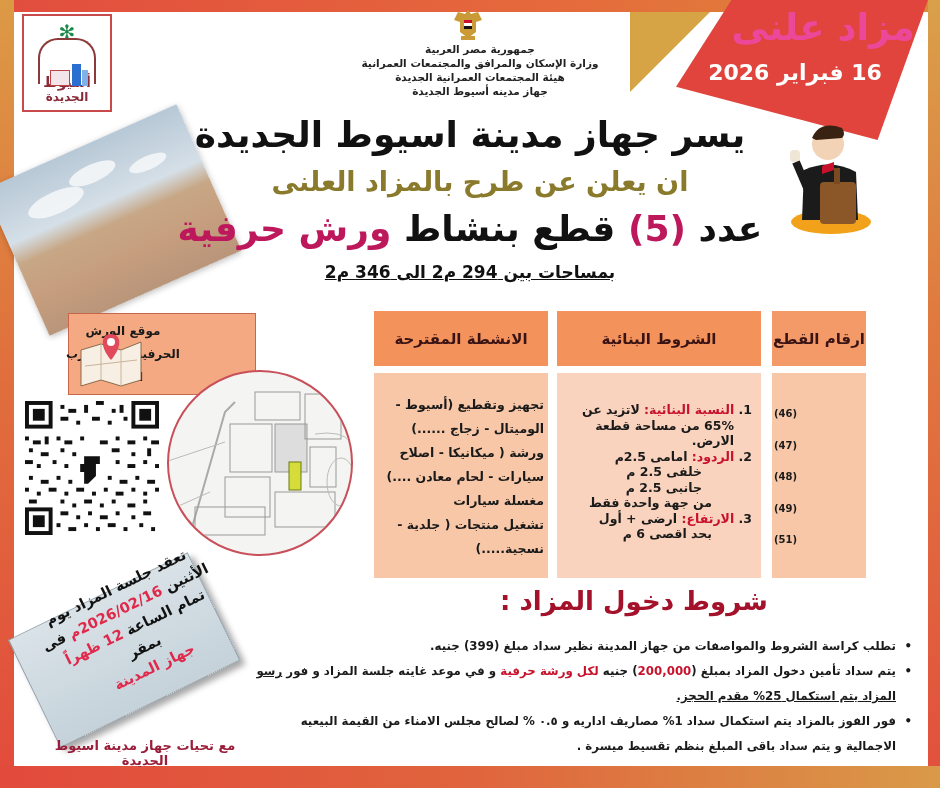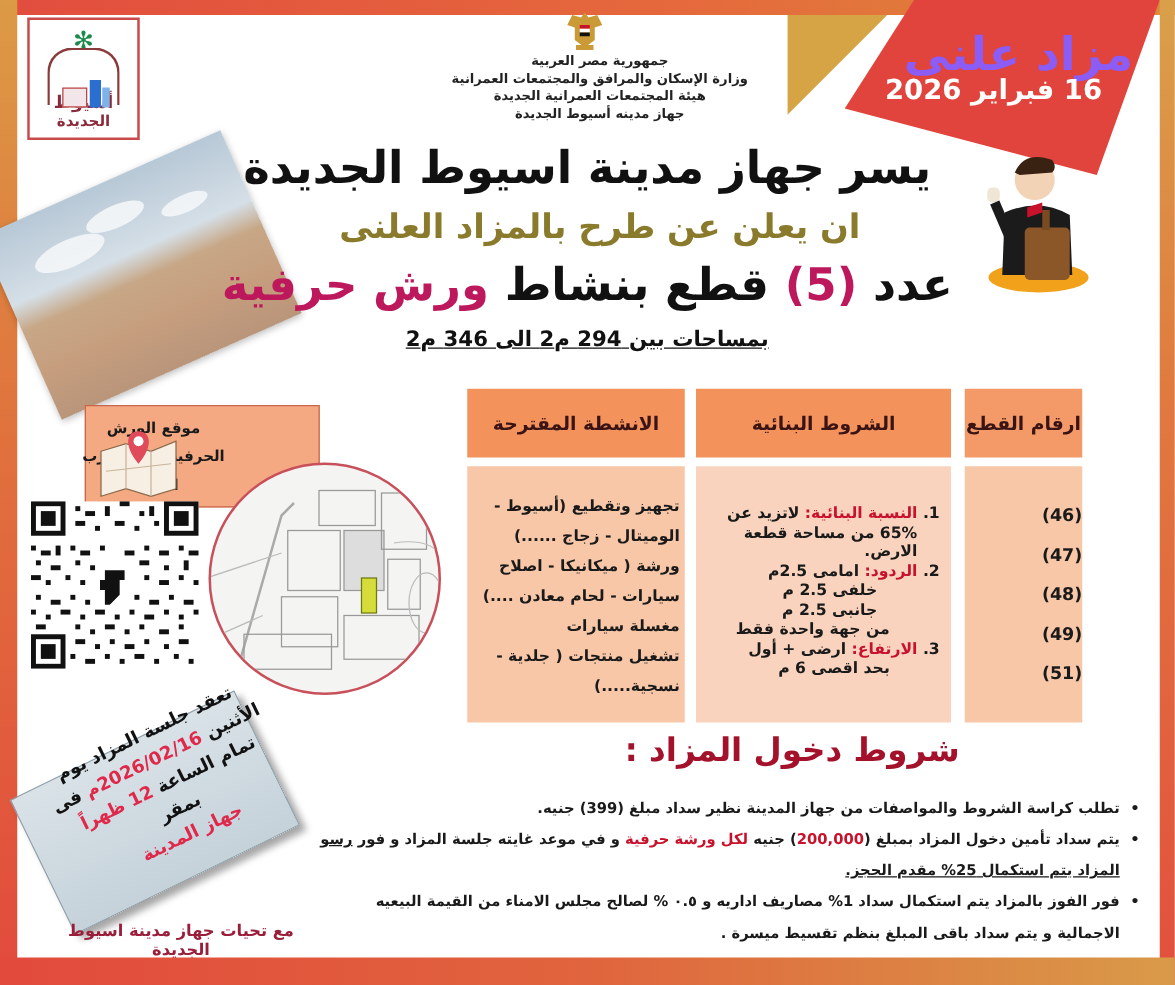--- a/index.html
+++ b/index.html
@@ -12,22 +12,22 @@
   .frame-left { position: absolute; left: 0; top: 0; width: 14px; height: 788px;
     background: linear-gradient(180deg, #dc9a45 0%, #e0713d 45%, #e24a3c 100%); }
   .frame-right { position: absolute; right: 0; top: 0; width: 12px; height: 788px;
     background: linear-gradient(180deg, #d9a04a 0%, #e07a3f 40%, #e24f3d 100%); }
   .frame-bottom { position: absolute; left: 0; bottom: 0; width: 940px; height: 22px;
     background: linear-gradient(90deg, #e24a3c 0%, #e0643d 50%, #d99a48 100%); }
   .ribbon-gold2 { position: absolute; left: 630px; top: 12px; width: 80px; height: 80px;
     background: #d6a445; clip-path: polygon(0 0, 100% 0, 0 100%); }
   .ribbon-red { position: absolute; left: 676px; top: 0; width: 252px; height: 140px;
     background: #e0443c; clip-path: polygon(22% 0, 100% 0, 100% 0, 80% 100%, 0% 62%); }
-  .ribbon-title { position: absolute; left: 715px; top: 6px; width: 200px; text-align: center;
-    font-family: "DejaVu Sans", sans-serif; font-weight: bold; font-size: 37px; color: #8b5cf6; margin-top: 16px; }
+  .ribbon-title { position: absolute; left: 715px; top: 6px; width: 200px; 
+    font-family: "DejaVu Sans", sans-serif; font-weight: bold; font-size: 37px; color: #ec4899; }
   .ribbon-date { position: absolute; left: 700px; top: 60px; width: 190px; text-align: center;
     font-family: "DejaVu Sans", sans-serif; font-weight: bold; font-size: 22px; color: #fff; }
 
   
   .logo { position: absolute; left: 22px; top: 14px; width: 90px; height: 98px;
     border: 2px solid #c94a4a; background: #fff; display: flex; flex-direction: column;
     align-items: center; justify-content: flex-end; padding-bottom: 6px; }
   .logo .palm { position: absolute; top: 6px; left: 50%; transform: translateX(-50%);
     font-size: 20px; color: #1b8a4a; line-height: 1; }
   .logo .arch { position: absolute; top: 22px; left: 14px; width: 58px; height: 46px;
@@ -65,35 +65,35 @@
   
   .cartoon { position: absolute; left: 776px; top: 110px; width: 110px; height: 130px; }
 
   
   .th { position: absolute; top: 311px; height: 55px; background: #f4925c;
     display: flex; align-items: center; justify-content: center;
     font-family: "DejaVu Sans", sans-serif; font-weight: bold; font-size: 15px; color: #3a1414; }
   .td { position: absolute; top: 373px; height: 205px; background: #f7c7a8; }
   .td.pale { background: #f9d3bd; }
 
-  .cell-nums { position: absolute; left: 774px; top: 398px; width: 92px; text-align: right; direction: ltr;
-    font-family: "DejaVu Sans", sans-serif; font-weight: bold; font-size: 14px; color: #1a1a1a; line-height: 31.5px; }
+  .cell-nums { position: absolute; left: 774px; top: 398px; width: 92px; text-align: left; direction: ltr;
+    font-family: "DejaVu Sans", sans-serif; font-weight: bold; font-size: 10px; color: #1a1a1a; line-height: 31.5px; }
 
   .cell-terms { position: absolute; left: 562px; top: 402px; width: 190px; text-align: right;
     font-family: "DejaVu Sans", sans-serif; font-weight: bold; font-size: 12.5px; color: #1a1a1a; line-height: 15.5px; }
   .cell-terms .lbl { color: #c8122c; }
   .cell-terms .num { color: #1a1a1a; }
   .cell-terms .pad { padding-right: 18px; display: block; }
 
   .cell-acts { position: absolute; left: 376px; top: 393px; width: 168px; text-align: right;
     font-family: "DejaVu Sans", sans-serif; font-weight: bold; font-size: 12.5px; color: #1a1a1a; line-height: 24px; }
 
   
   .loc { position: absolute; left: 68px; top: 313px; width: 188px; height: 82px; background: #f5a983;
-    border: 1px solid #c7664a; margin-top: 11px; }
+    border: 1px solid #c7664a; }
   .loc-text { position: absolute; right: 72px; top: 6px; width: 120px; text-align: center;
     font-family: "DejaVu Sans", sans-serif; font-weight: bold; font-size: 12px; color: #1a1a1a; line-height: 23px; }
   .loc-map { position: absolute; left: 8px; top: 16px; width: 68px; height: 58px; }
 
   
   .qr { position: absolute; left: 24px; top: 401px; width: 136px; height: 134px; }
 
   
   .cmap { position: absolute; left: 167px; top: 370px; width: 186px; height: 186px; border-radius: 50%;
     border: 2px solid #c8505a; overflow: hidden; background: #f4f4f2; }

